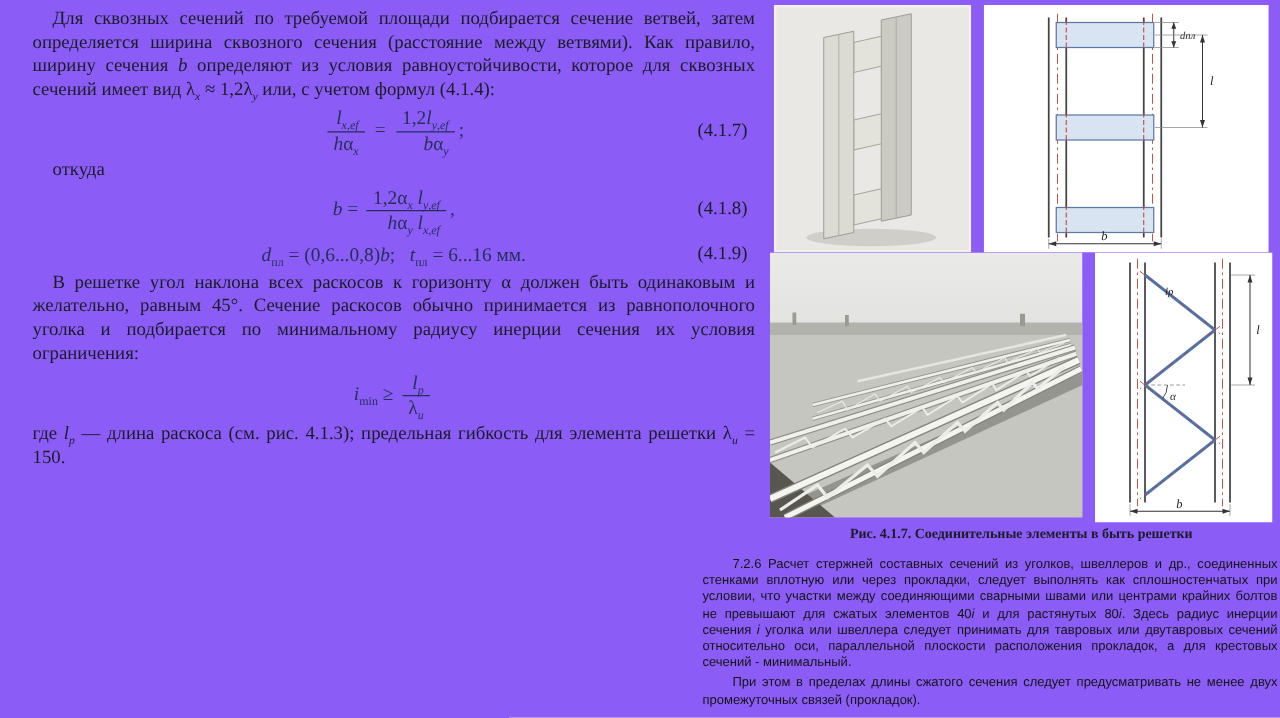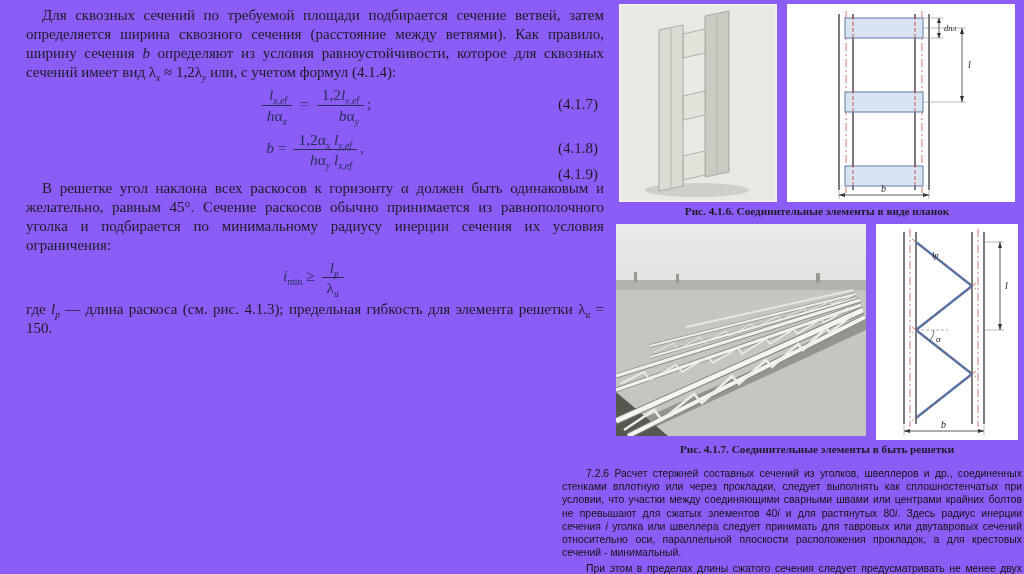--- a/index.html
+++ b/index.html
@@ -46,30 +46,32 @@
 
     <p class="para indent">Для сквозных сечений по требуемой площади подбирается сечение ветвей, затем определяется ширина сквозного сечения (расстояние между ветвями). Как правило, ширину сечения <i>b</i> определяют из условия равноустойчивости, которое для сквозных сечений имеет вид λ<sub><i>x</i></sub> ≈ 1,2λ<sub><i>y</i></sub> или, с учетом формул (4.1.4):</p>
 
     <div class="formula-row">
       <span>
         <span class="frac"><span class="num"><i>l</i><sub><i>x</i>,<i>ef</i></sub></span><span class="den"><i>h</i>α<sub><i>x</i></sub></span></span><span class="op">=</span><span class="frac"><span class="num">1,2<i>l</i><sub><i>y</i>,<i>ef</i></sub></span><span class="den"><i>b</i>α<sub><i>y</i></sub></span></span><span>;</span>
       </span>
       <span class="eq-label">(4.1.7)</span>
     </div>
 
+    <p class="para indent">откуда</p>
 
     <div class="formula-row">
       <span>
         <span><i>b</i> = </span><span class="frac"><span class="num">1,2α<sub><i>x</i></sub> <i>l</i><sub><i>y</i>,<i>ef</i></sub></span><span class="den"><i>h</i>α<sub><i>y</i></sub> <i>l</i><sub><i>x</i>,<i>ef</i></sub></span></span><span>,</span>
       </span>
       <span class="eq-label">(4.1.8)</span>
     </div>
 
 
     <div class="formula-row">
+      <span><i>d</i><sub>пл</sub> = (0,6...0,8)<i>b</i>;&nbsp;&nbsp; <i>t</i><sub>пл</sub> = 6...16 мм.</span>
       <span class="eq-label">(4.1.9)</span>
     </div>
 
     <p class="para indent">В решетке угол наклона всех раскосов к горизонту α должен быть одинаковым и желательно, равным 45°. Сечение раскосов обычно принимается из равнополочного уголка и подбирается по минимальному радиусу инерции сечения их условия ограничения:</p>
 
     <div class="formula-row">
       <span>
         <span><i>i</i><sub>min</sub> ≥ </span><span class="frac"><span class="num"><i>l</i><sub><i>p</i></sub></span><span class="den">λ<sub><i>u</i></sub></span></span>
       </span>
     </div>
@@ -138,21 +140,20 @@
           <line x1="52" y1="187" x2="52" y2="195"></line>
             <line x1="142" y1="187" x2="142" y2="195"></line>
         </g>
         <line x1="52" y1="191" x2="142" y2="191" stroke="#333" stroke-width="0.8"></line>
         <polygon points="52,191 58,189 58,193" fill="#333"></polygon>
           <polygon points="142,191 136,189 136,193" fill="#333"></polygon>
         <text x="94" y="188" font-size="10" class="dimtext">b</text>
       </svg>
     </div>
 
-    <div class="caption">Рис. 4.1.6.  Соединительные элементы в виде планок</div>
 
     <div class="fig-row">
 
       <svg width="250" height="212" viewBox="0 0 250 212">
         <defs>
           <linearGradient id="sky" x1="0" y1="0" x2="0" y2="1">
             <stop offset="0" stop-color="#eaeae8"></stop>
               <stop offset="1" stop-color="#cfcfcc"></stop>
           </linearGradient>
         </defs>

